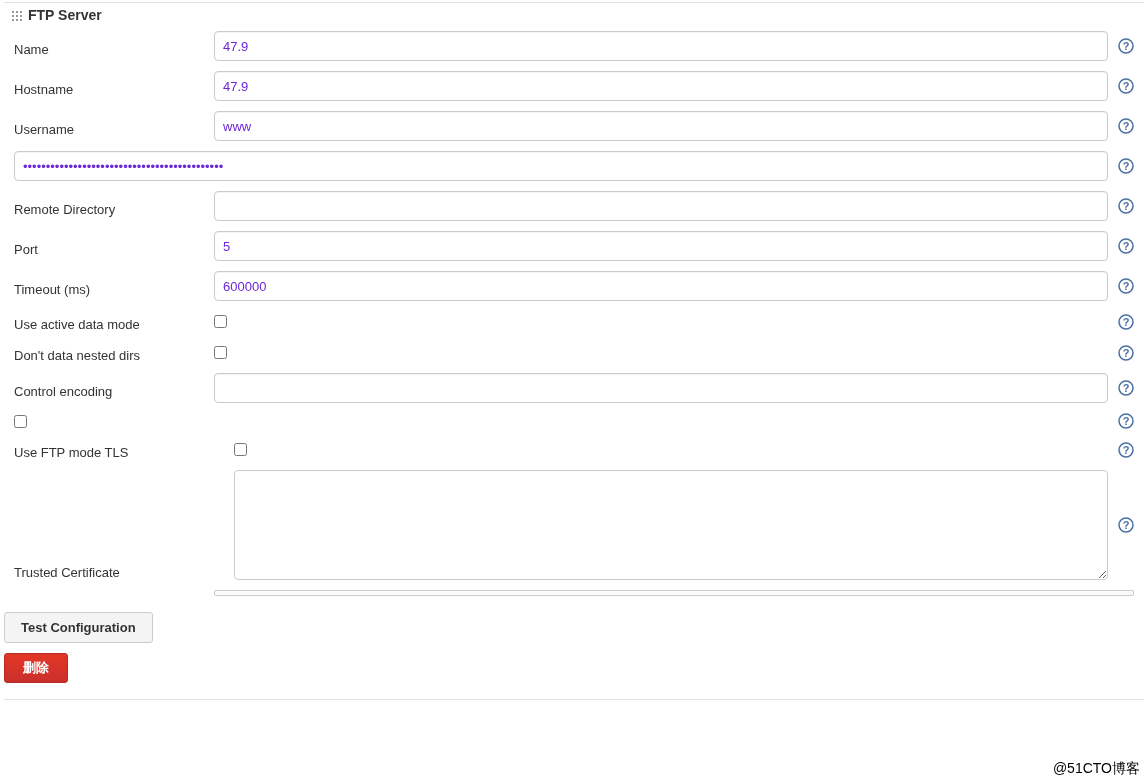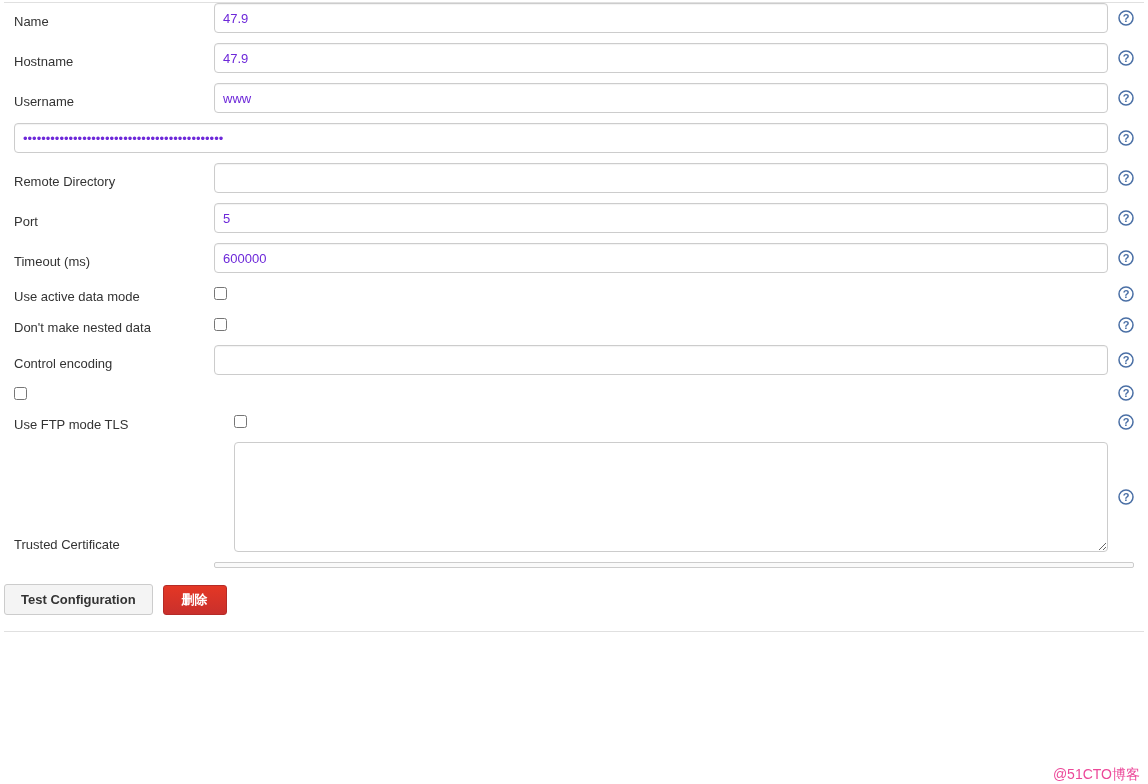--- a/index.html
+++ b/index.html
@@ -88,21 +88,22 @@
   .textarea-field .help-icon { align-self: center; }
   .file-bar {
     margin: 0 10px 0 210px;
     height: 6px;
     border: 1px solid #ccc;
     border-radius: 2px;
     background: #fafafa;
   }
   .actions {
     display: flex;
-    align-items: center;
+    flex-direction: column;
+    align-items: flex-start;
     gap: 10px;
     padding: 16px 36px 0 0;
   }
   .btn {
     display: inline-block;
     padding: 7px 16px;
     font-size: 13px;
     border-radius: 3px;
     cursor: pointer;
     border: 1px solid transparent;
@@ -116,30 +117,34 @@
   .btn-danger {
     background: linear-gradient(#e43725, #c9302c);
     color: #fff;
     border-color: #b52b27;
     font-weight: bold;
     padding: 5px 18px;
   }
   .watermark {
     position: fixed;
     right: 8px;
-    bottom: 0;
-    color: #ec4899;
+    bottom: 6px;
+    color: #000000;
     font-size: 14px;
     pointer-events: none;
   }
 </style>
 </head>
 <body>
 
 <div class="section">
+  <div class="section-header">
+    <span class="drag-icon"></span>
+    <span>FTP Server</span>
+  </div>
 
   <div class="form-row">
     <div class="form-label">Name</div>
     <div class="form-field">
       <input type="text" value="47.9" style="">
       <span class="help-icon">
           <svg viewBox="0 0 16 16">
             <circle cx="8" cy="8" r="7" fill="none" stroke="#4a6fa5" stroke-width="1.5"></circle>
             <text x="8" y="12" text-anchor="middle" font-size="11" font-weight="bold" fill="#4a6fa5">?</text>
           </svg>
@@ -232,21 +237,21 @@
       <span class="help-icon">
           <svg viewBox="0 0 16 16">
             <circle cx="8" cy="8" r="7" fill="none" stroke="#4a6fa5" stroke-width="1.5"></circle>
             <text x="8" y="12" text-anchor="middle" font-size="11" font-weight="bold" fill="#4a6fa5">?</text>
           </svg>
         </span>
     </div>
   </div>
 
   <div class="form-row">
-    <div class="form-label">Don't make nested data</div>
+    <div class="form-label">Don't data nested dirs</div>
     <div class="form-field">
       <input type="checkbox" style="">
       <div style="flex:1"></div>
       <span class="help-icon">
           <svg viewBox="0 0 16 16">
             <circle cx="8" cy="8" r="7" fill="none" stroke="#4a6fa5" stroke-width="1.5"></circle>
             <text x="8" y="12" text-anchor="middle" font-size="11" font-weight="bold" fill="#4a6fa5">?</text>
           </svg>
         </span>
     </div>

